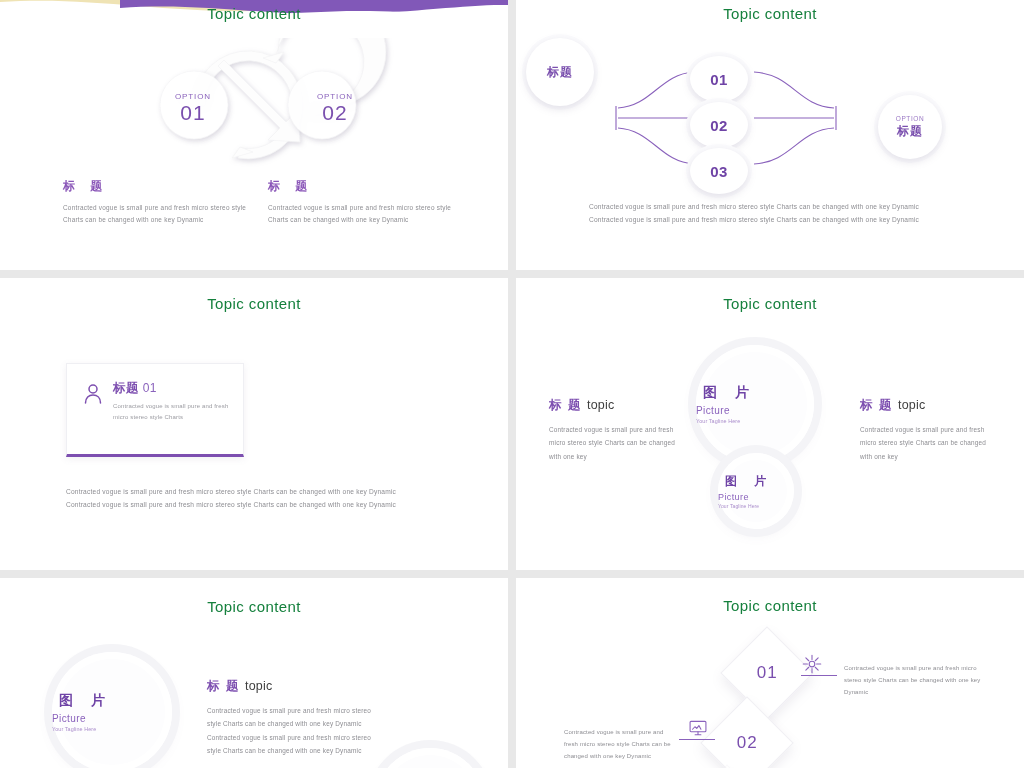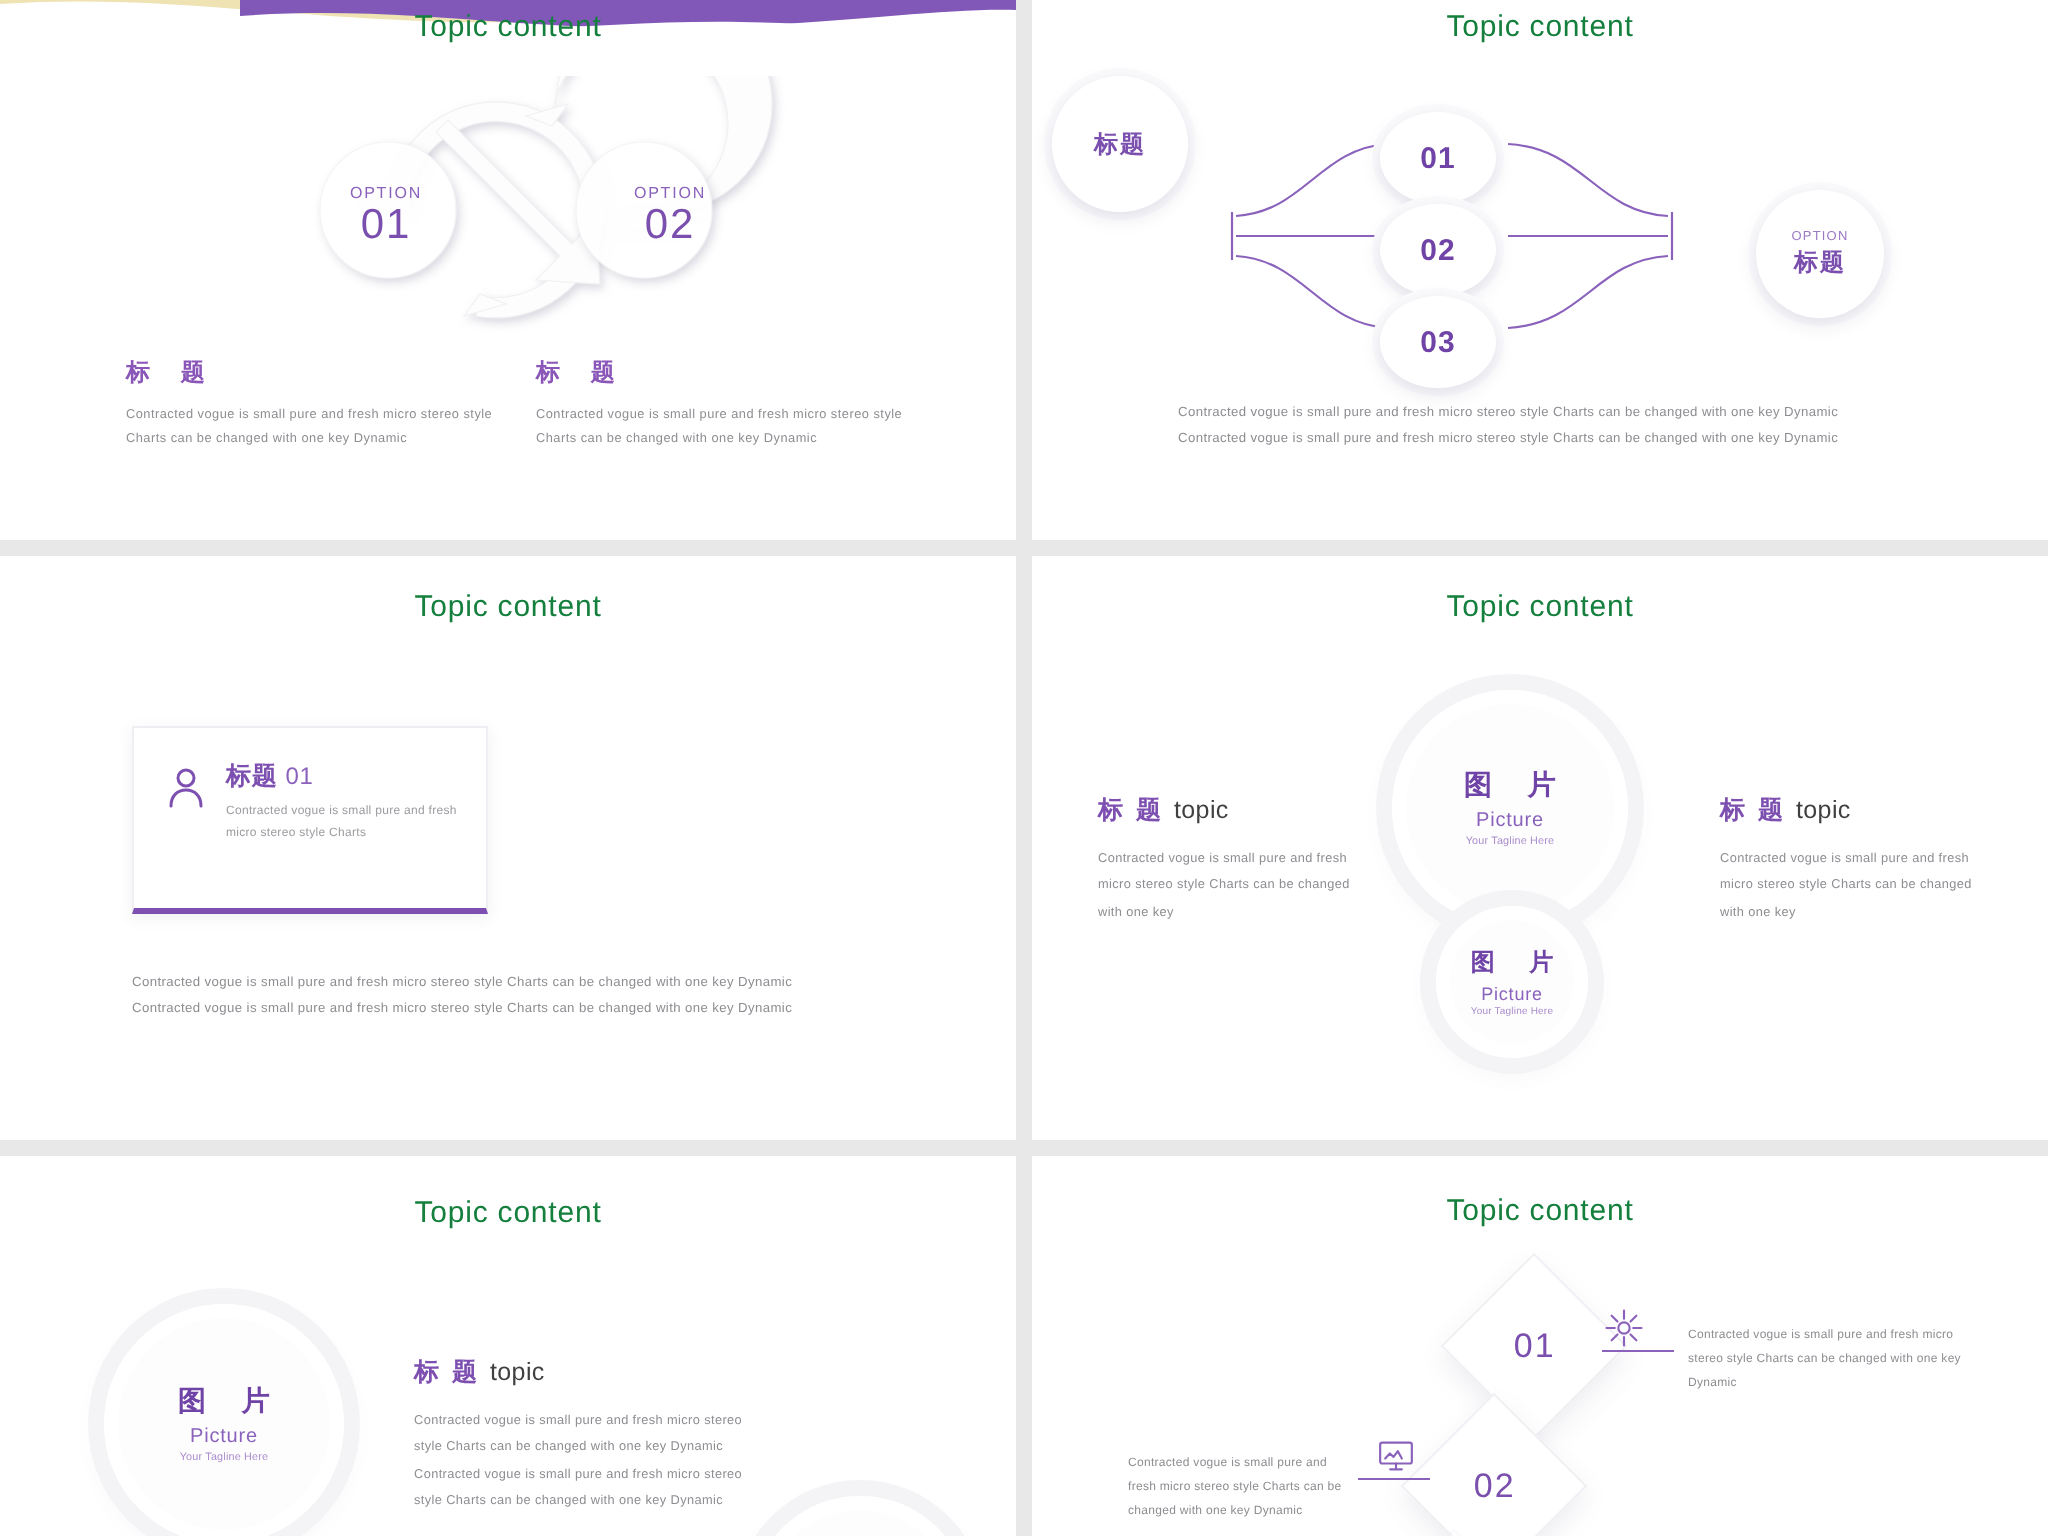--- a/index.html
+++ b/index.html
@@ -63,21 +63,21 @@
   }
   .card .ico{position:absolute;left:14px;top:18px;width:24px;height:24px;}
   .card .ct{position:absolute;left:46px;top:16px;}
   .card .ct .h{font-size:12.5px;color:#7d4fb0;font-weight:700;letter-spacing:.4px;}
   .card .ct .h em{font-style:normal;font-weight:400;color:#8a62bc;font-size:12px;}
   .card .ct .p{margin-top:4px;color:#9b9ba1;font-size:6px;line-height:1.9;letter-spacing:.15px;}
 
   
   .pic{
     position:absolute;border-radius:50%;background:#fdfdfe;
-    display:flex;flex-direction:column;align-items:center;justify-content:center;
+    display:flex;flex-direction:column;align-items:flex-start;justify-content:center;
     box-shadow:inset 0 0 0 7px #ffffff, 0 0 0 8px #f4f4f7, 0 4px 14px rgba(120,110,145,.13);
   }
   .pic .cn{color:#6f44a6;font-weight:700;letter-spacing:7px;text-indent:7px;}
   .pic .en{color:#8a62bc;letter-spacing:.4px;}
   .pic .tag{color:#a98ccb;letter-spacing:.1px;}
 
   .side-h{font-size:12.5px;color:#7d4fb0;font-weight:700;letter-spacing:1.5px;}
   .side-h em{font-style:normal;font-weight:400;color:#404040;letter-spacing:.2px;}
   .side-p{margin-top:9px;color:#8d8d92;font-size:6.4px;line-height:2.1;letter-spacing:.2px;}
 

